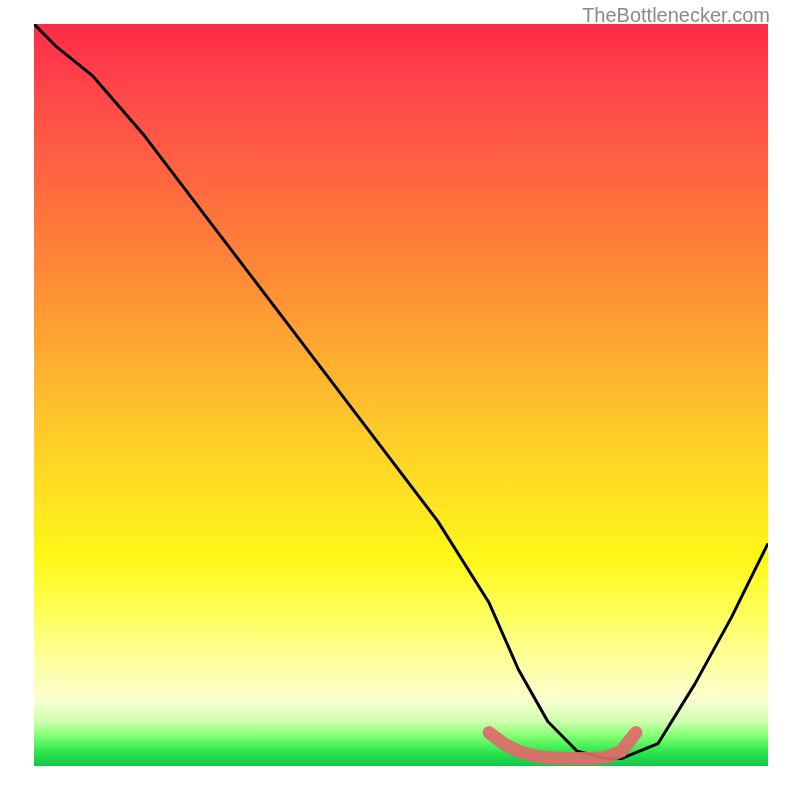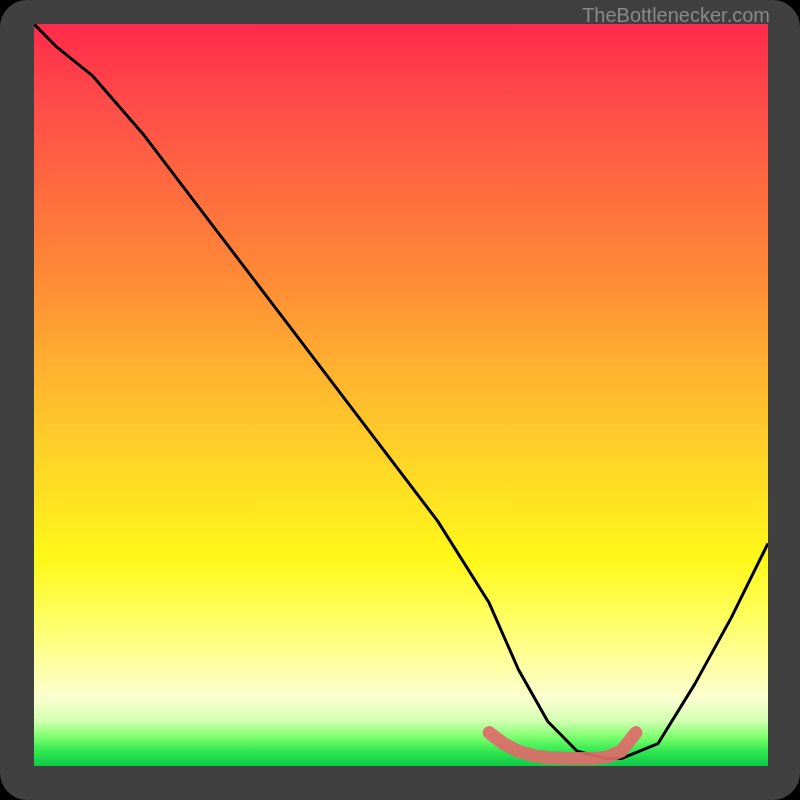--- a/index.html
+++ b/index.html
@@ -8,22 +8,21 @@
     background: #000;
     width: 800px;
     height: 800px;
     overflow: hidden;
     font-family: Arial, Helvetica, sans-serif;
   }
   .chart-container {
     position: relative;
     width: 800px;
     height: 800px;
-    background: #404040;
-    border-radius: 27px;
+    background: #ffffff;
   }
   .plot-area {
     position: absolute;
     left: 34px;
     top: 24px;
     width: 734px;
     height: 742px;
     background: linear-gradient(to bottom,
       #ff2a4a 0%,
       #ff4a4a 10%,

